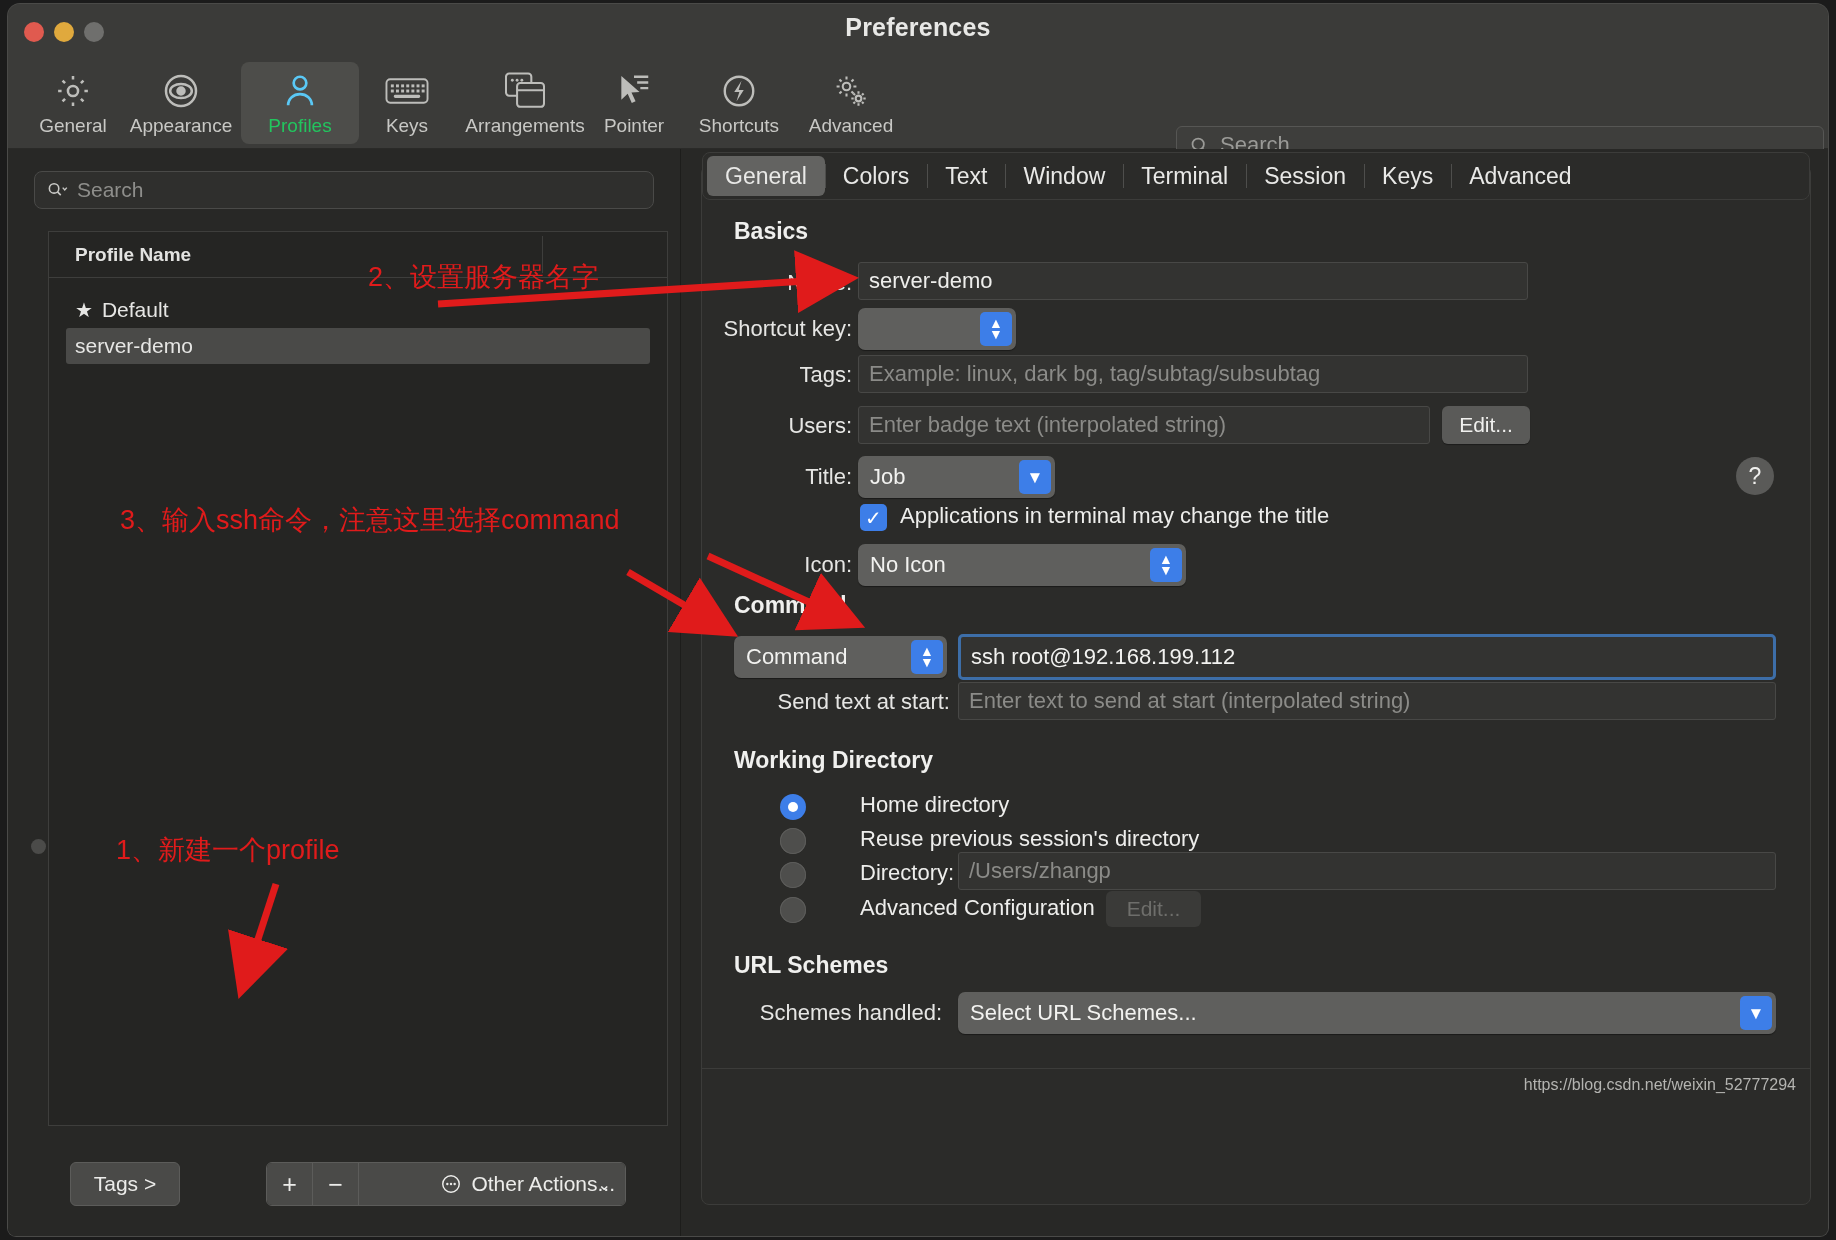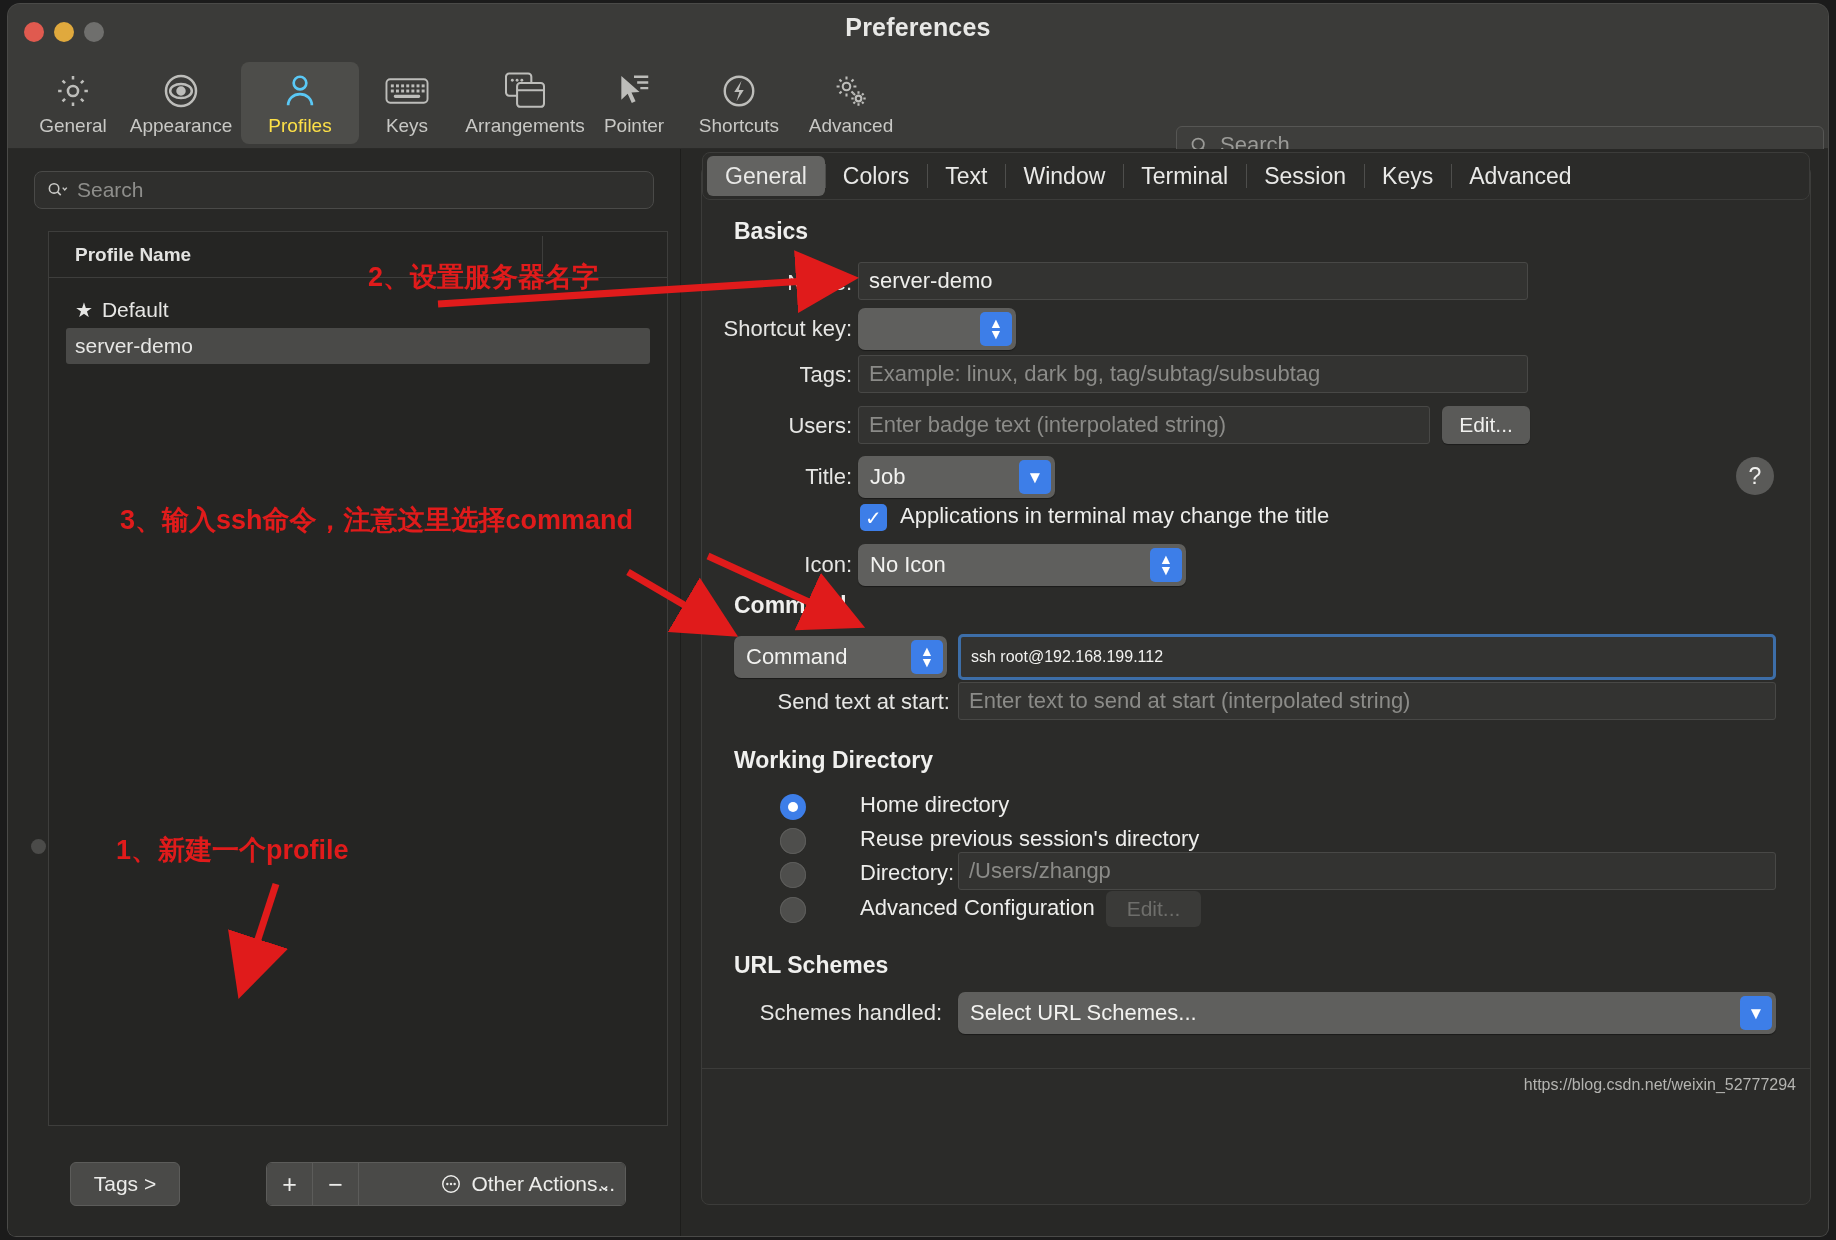--- a/index.html
+++ b/index.html
@@ -39,21 +39,21 @@
     border-bottom: 1px solid #2a2a28;
   }
   .tbitem {
     position: absolute; top: 2px; width: 118px; height: 82px;
     display: flex; flex-direction: column; align-items: center; justify-content: flex-start;
     border-radius: 8px; padding-top: 7px;
   }
   .tbitem.selected { background: #4d4d4a; }
   .tbicon { height: 44px; display:flex; align-items:center; justify-content:center; }
   .tblabel { font-size: 19px; color: #c8c8c5; margin-top: 2px; white-space: nowrap; }
-  .tbitem.selected .tblabel { color: #fde047; text-align: center; }
+  .tbitem.selected .tblabel { color: #22c55e; text-align: center; }
   .tbitem.selected svg { stroke: #5ac8f5; }
 
   .searchbox-top {
     position: absolute; left: 1168px; top: 66px; width: 648px; height: 38px;
     background: #3e3e3c; border: 1px solid #565654; border-radius: 6px;
     display: flex; align-items: center; padding-left: 12px; gap: 10px;
   }
   .searchbox-top .ph { color: #9a9a97; font-size: 22px; }
   .search-caption {
     position: absolute; left: 1168px; top: 110px; width: 648px;
@@ -199,33 +199,33 @@
   .radio.on::after {
     content: ""; position: absolute; left: 8px; top: 8px;
     width: 10px; height: 10px; border-radius: 50%; background: #fff;
   }
   .rlabel { position: absolute; color: #eeeeec; font-size: 22px; margin-left: 40px; }
 
   .cmdfield {
     position: absolute; height: 46px; background: #333331;
     border: 3px solid #3d6ea8; border-radius: 5px;
     display: flex; align-items: center; padding-left: 10px;
-    color: #f2f2f0; font-size: 16px;
+    color: #f2f2f0; font-size: 22px;
   }
 
   .divline {
     position: absolute; left: 0; right: 0; height: 1px; background: #3c3c3a;
   }
   .watermark {
     position: absolute; color: #b4b4b1; font-size: 16px;
   }
 
   
   .anno {
-    position: absolute; color: #e01b1b; font-weight: bold;
+    position: absolute; color: #e01b1b; font-weight: normal;
     font-size: 27px; white-space: nowrap;
   }
   .arrow { position: absolute; pointer-events: none; }
 </style>
 </head>
 <body>
 
 <div class="window">
 
   <div class="titlebar">

